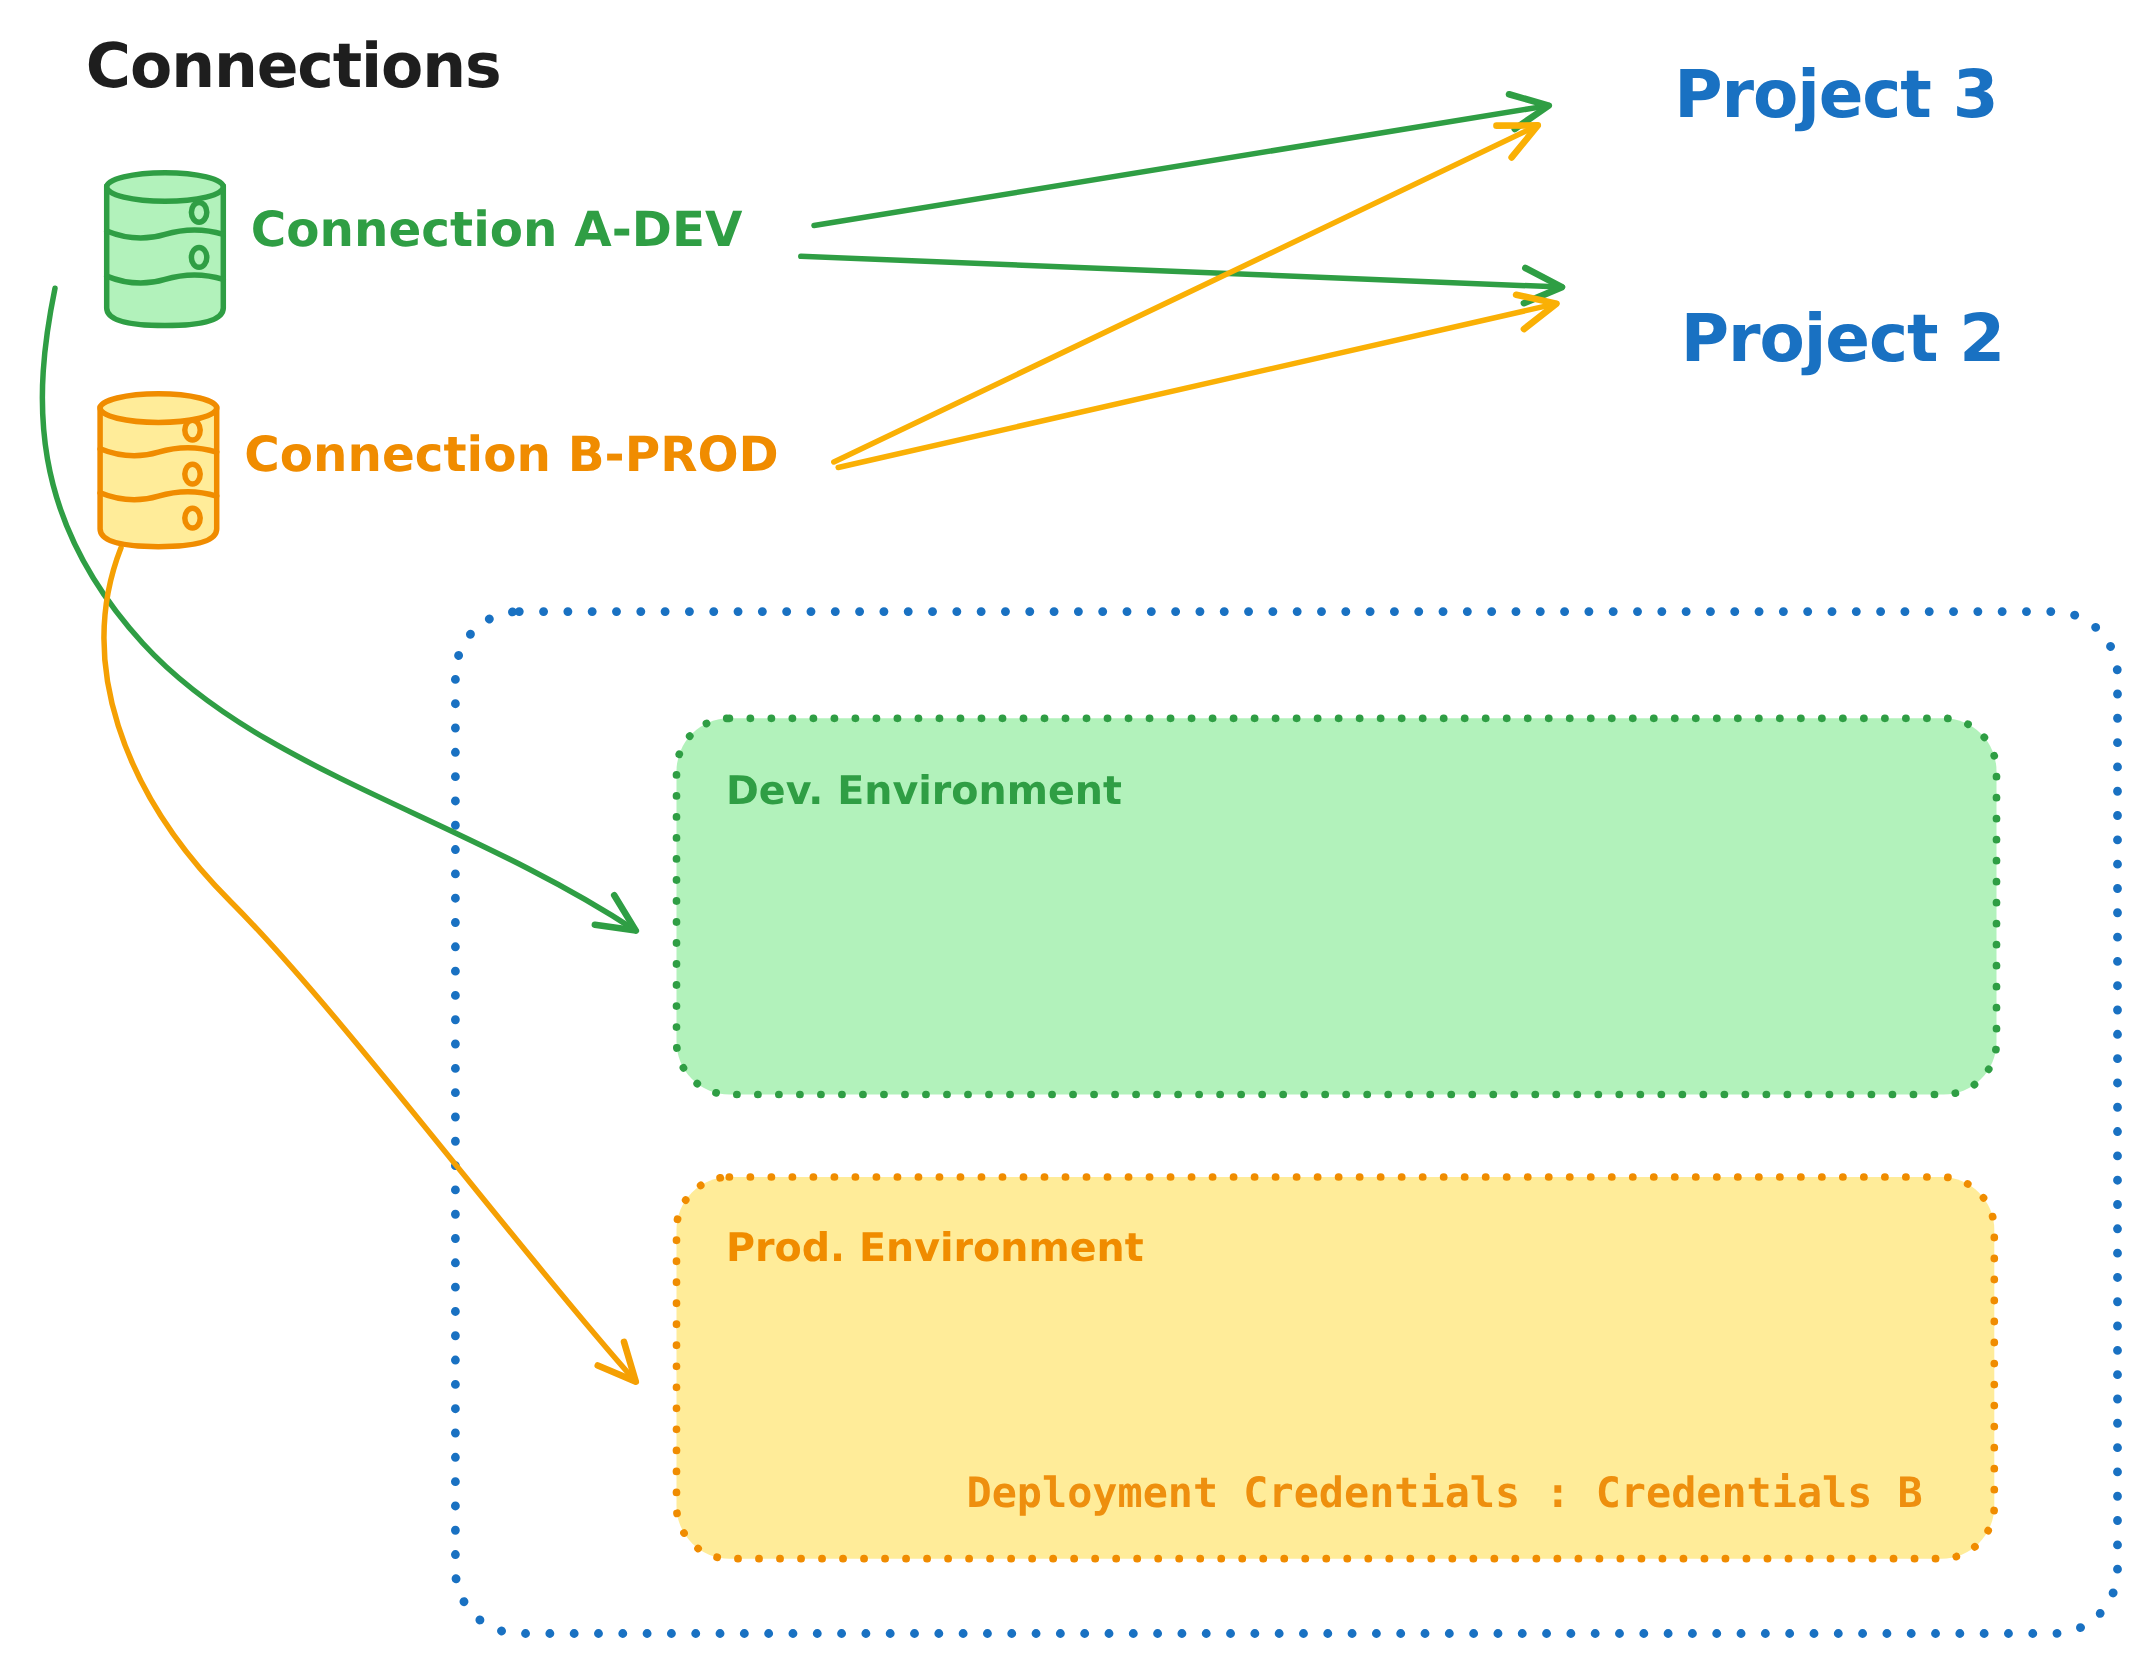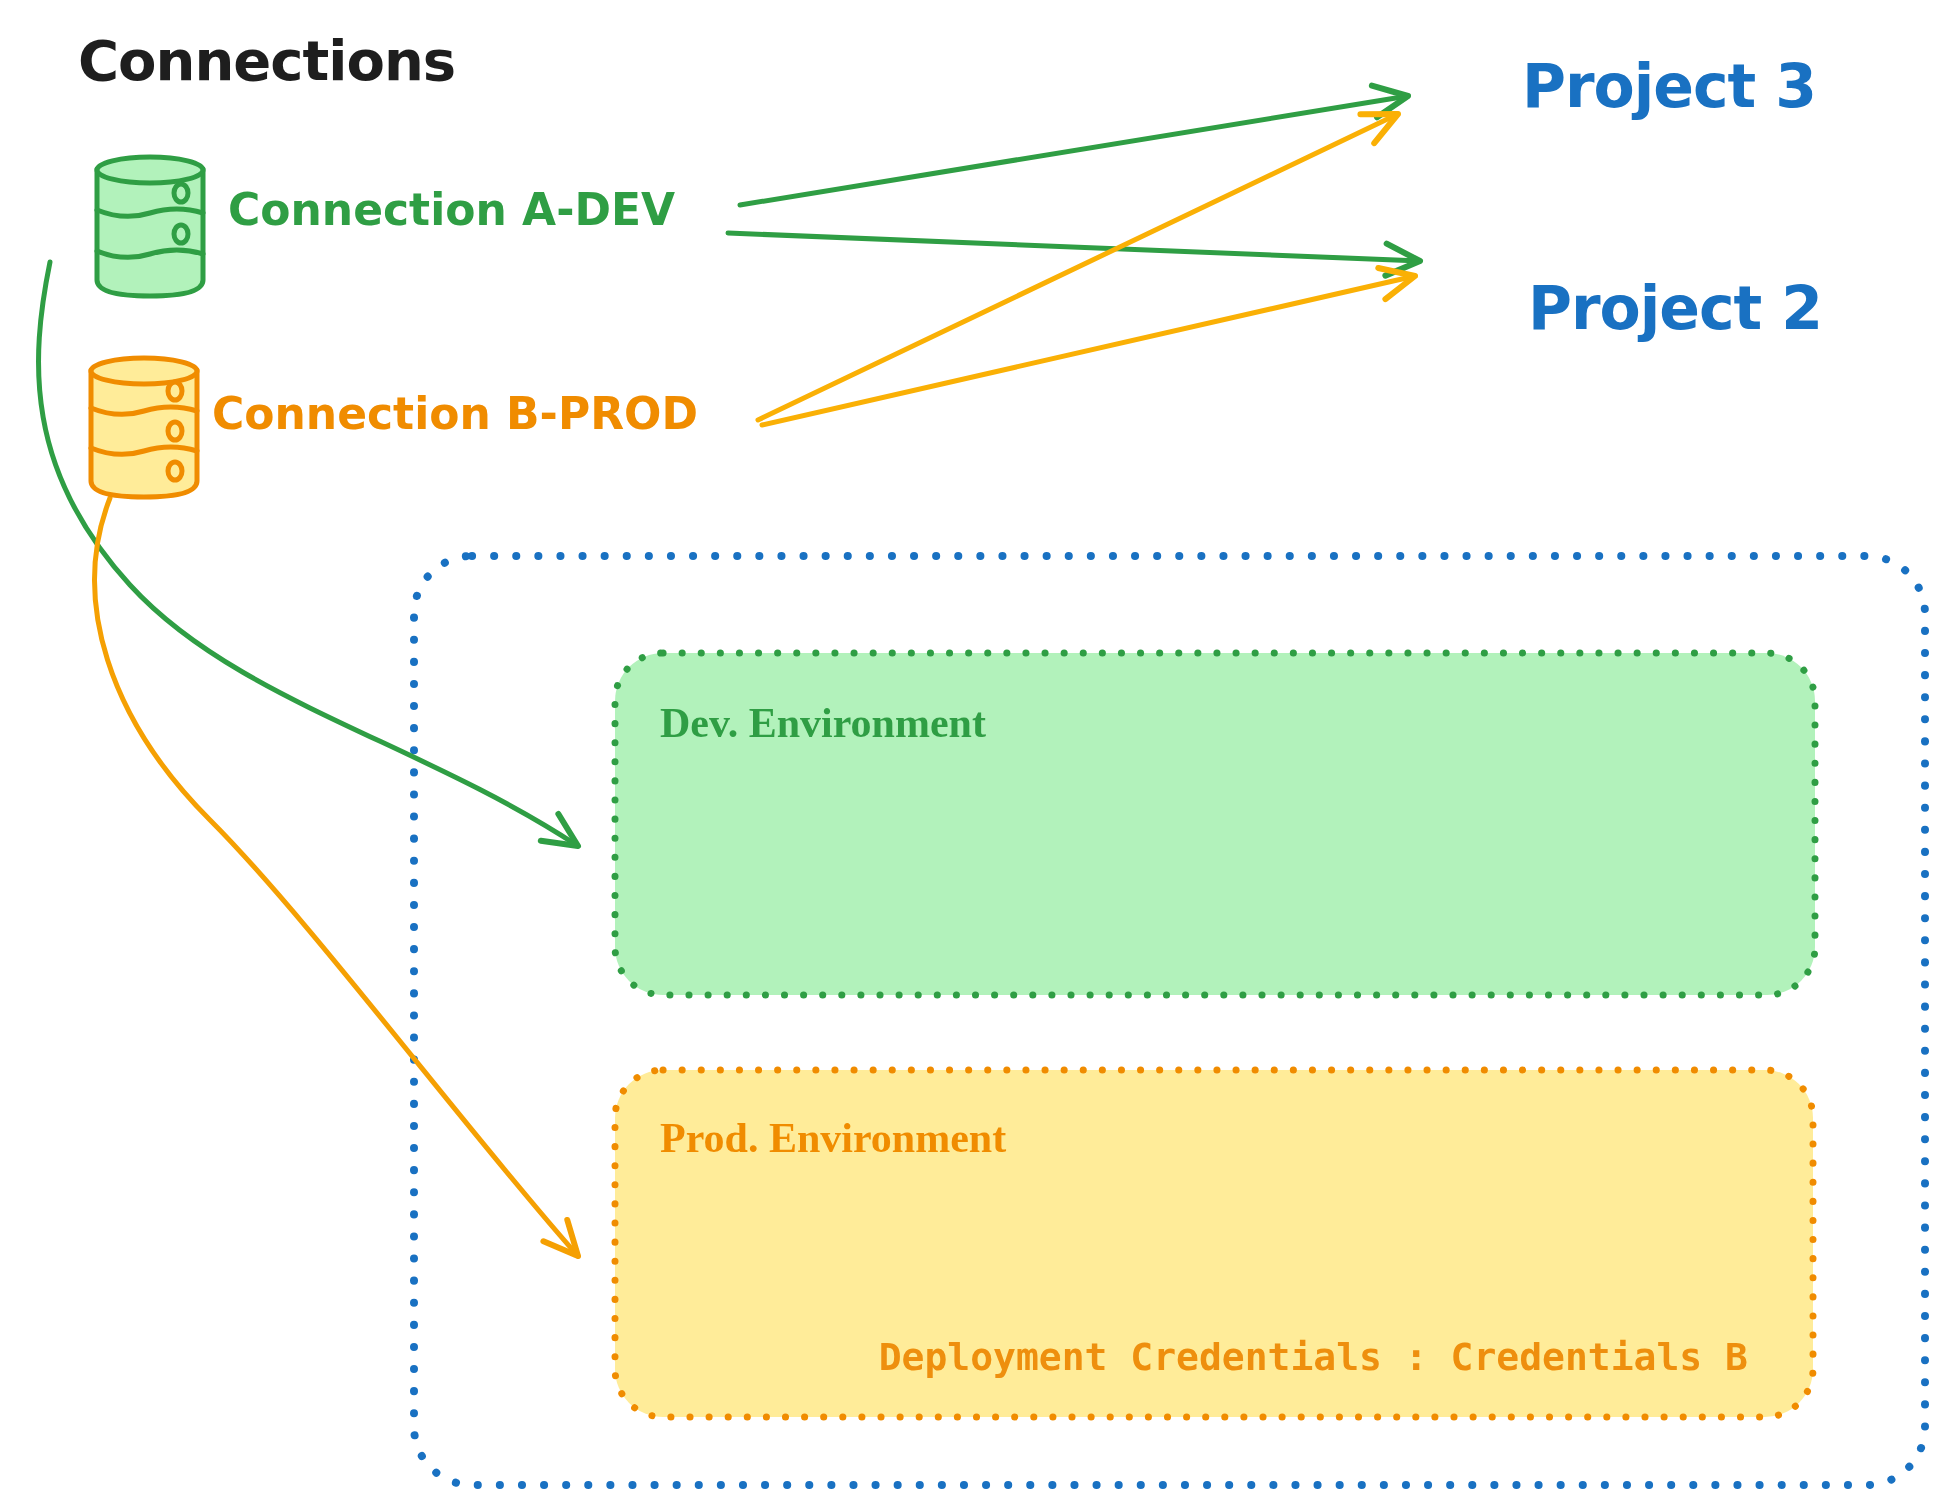--- a/index.html
+++ b/index.html
@@ -8,26 +8,26 @@
     width:1948px;height:1506px;
     background:#ffffff;
     overflow:hidden;
     font-family:"DejaVu Sans", sans-serif;
   }
   .layer{position:absolute;left:0;top:0;}
   .txt{position:absolute;white-space:nowrap;line-height:1;font-weight:700;}
   .title{left:78px;top:33px;font-size:56px;letter-spacing:-1px;color:#1e1e1e;}
   .conn-label{font-size:44px;letter-spacing:0px;}
   .conn-a{left:228px;top:188px;color:#2f9e44;}
-  .conn-b{left:212px;top:392px;color:#f08c00;}
+  .conn-b{left:222px;top:392px;color:#f08c00;}
   .project-label{font-size:60px;letter-spacing:-1px;color:#1971c2;}
   .p3{left:1522px;top:56px;}
   .p2{left:1528px;top:234px;margin-top:44px;}
   .p1{left:1520px;top:440px;}
-  .env-heading{font-size:42px;letter-spacing:0;font-family:Liberation Serif, serif;}
+  .env-heading{font-size:36px;letter-spacing:0;}
   .dev-head{left:660px;top:702px;color:#2f9e44;}
   .prod-head{left:660px;top:1117px;color:#f08c00;}
   .cred{
     position:absolute;white-space:nowrap;line-height:1;
     font-family:"DejaVu Sans Mono", monospace;font-weight:700;font-size:38px;
   }
   .cred-a{right:198px;top:915px;color:#2f9e44;}
   .cred-b{right:200px;top:1338px;color:#ee8f0e;}
   svg .stroke-green{stroke:#2f9e44;}
   svg .stroke-yellow{stroke:#fab005;}

